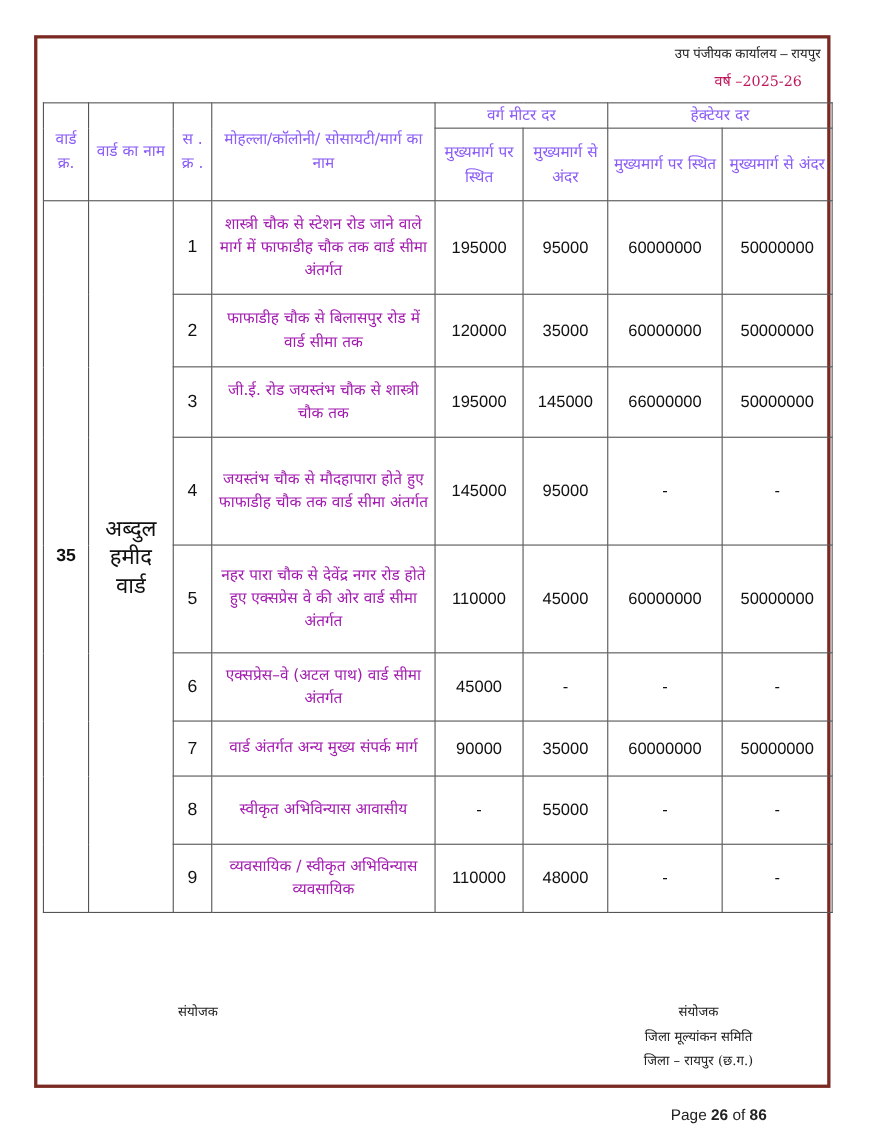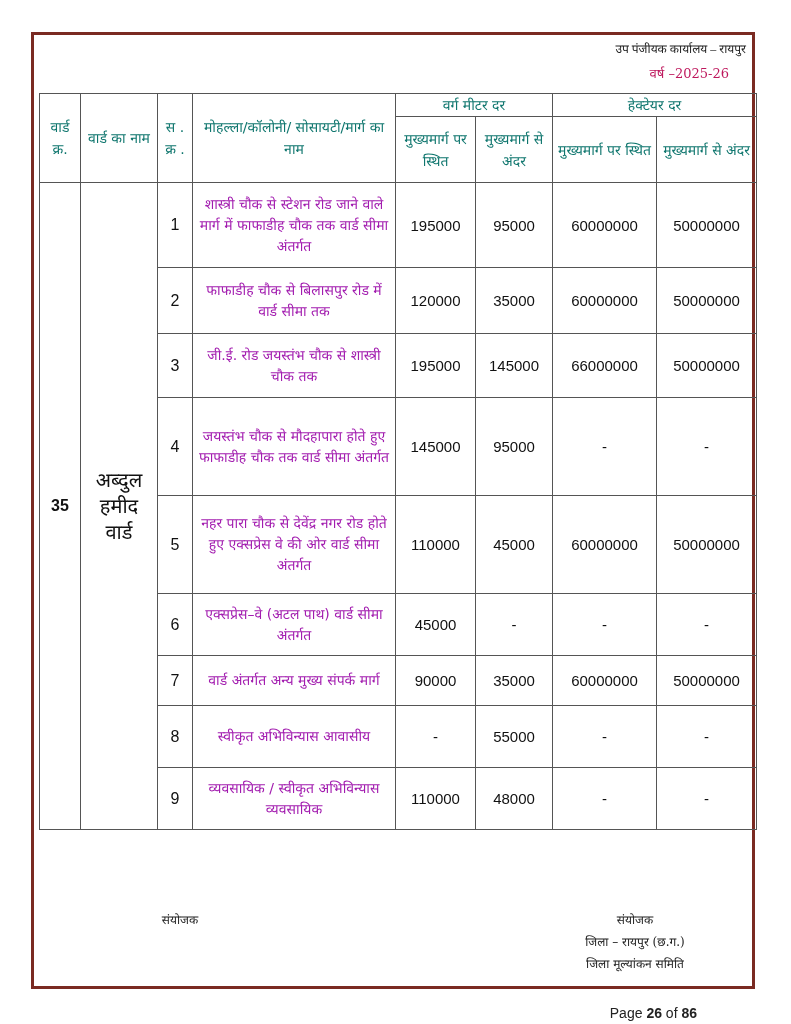--- a/index.html
+++ b/index.html
@@ -1,28 +1,28 @@
 <!DOCTYPE html>
 <html><head>
 <meta charset="utf-8">
 <style>
   html, body { margin:0; padding:0; background:#ffffff; }
   body { width:791px; height:1024px; position:relative; overflow:hidden;
          font-family:"DejaVu Sans", "Liberation Sans", sans-serif; color:#111; }
   .page-frame { position:absolute; left:31px; top:32px; width:724px; height:957px;
                 border:3px solid #7a2a22; box-sizing:border-box; }
-  .office { position:absolute; right:45px; top:40px; font-family:Liberation Serif, serif;
+  .office { position:absolute; right:45px; top:40px; font-family:Liberation Sans, sans-serif;
             font-size:12px; color:#222; }
   .year { position:absolute; right:62px; top:64px; font-family:"DejaVu Serif", serif;
           font-size:13px; color:#be185d; }
   table.rates { position:absolute; left:39px; top:93px; width:717px; border-collapse:collapse;
                 table-layout:fixed; }
   table.rates td, table.rates th { border:1px solid #555; text-align:center; vertical-align:middle;
                 padding:0 3px; }
-  table.rates th { color:#0f766e; font-weight:normal; font-size:14px; line-height:22px;
+  table.rates th { color:#8b5cf6; font-weight:normal; font-size:14px; line-height:22px;
                    font-family:"DejaVu Sans", sans-serif; }
   th.grp { height:22px; }
   td.loc { font-size:14px; line-height:21px; color:#a21caf; }
   td.num { font-size:15px; font-family:"Liberation Sans", sans-serif; color:#111; }
   td.sr { font-size:16px; font-family:"Liberation Sans", sans-serif; padding-top:20px; }
   td.ward-no { font-weight:bold; font-size:16px; font-family:"Liberation Sans", sans-serif; }
   td.ward-name { font-size:20px; line-height:26px; }
   .footer-left { position:absolute; left:60px; top:909px; width:240px; text-align:center;
                  font-family:"DejaVu Serif", serif; font-size:12px; line-height:22px; color:#222; }
   .footer-right { position:absolute; left:530px; top:909px; width:210px; text-align:center;
@@ -142,21 +142,21 @@
         <td class="num">-</td>
       </tr>
     </tbody>
 </table>
 
 <div class="footer-left">
   <div>संयोजक</div>
 </div>
 <div class="footer-right">
   <div>संयोजक</div>
+  <div>जिला मूल्यांकन समिति</div>
   <div>जिला – रायपुर (छ.ग.)</div>
-  <div>जिला मूल्यांकन समिति</div>
 </div>
 <div class="page-num">
   <span>Page</span>
   <b>26</b>
   <span>of</span>
   <b>86</b>
 </div>
 
 </body></html>

